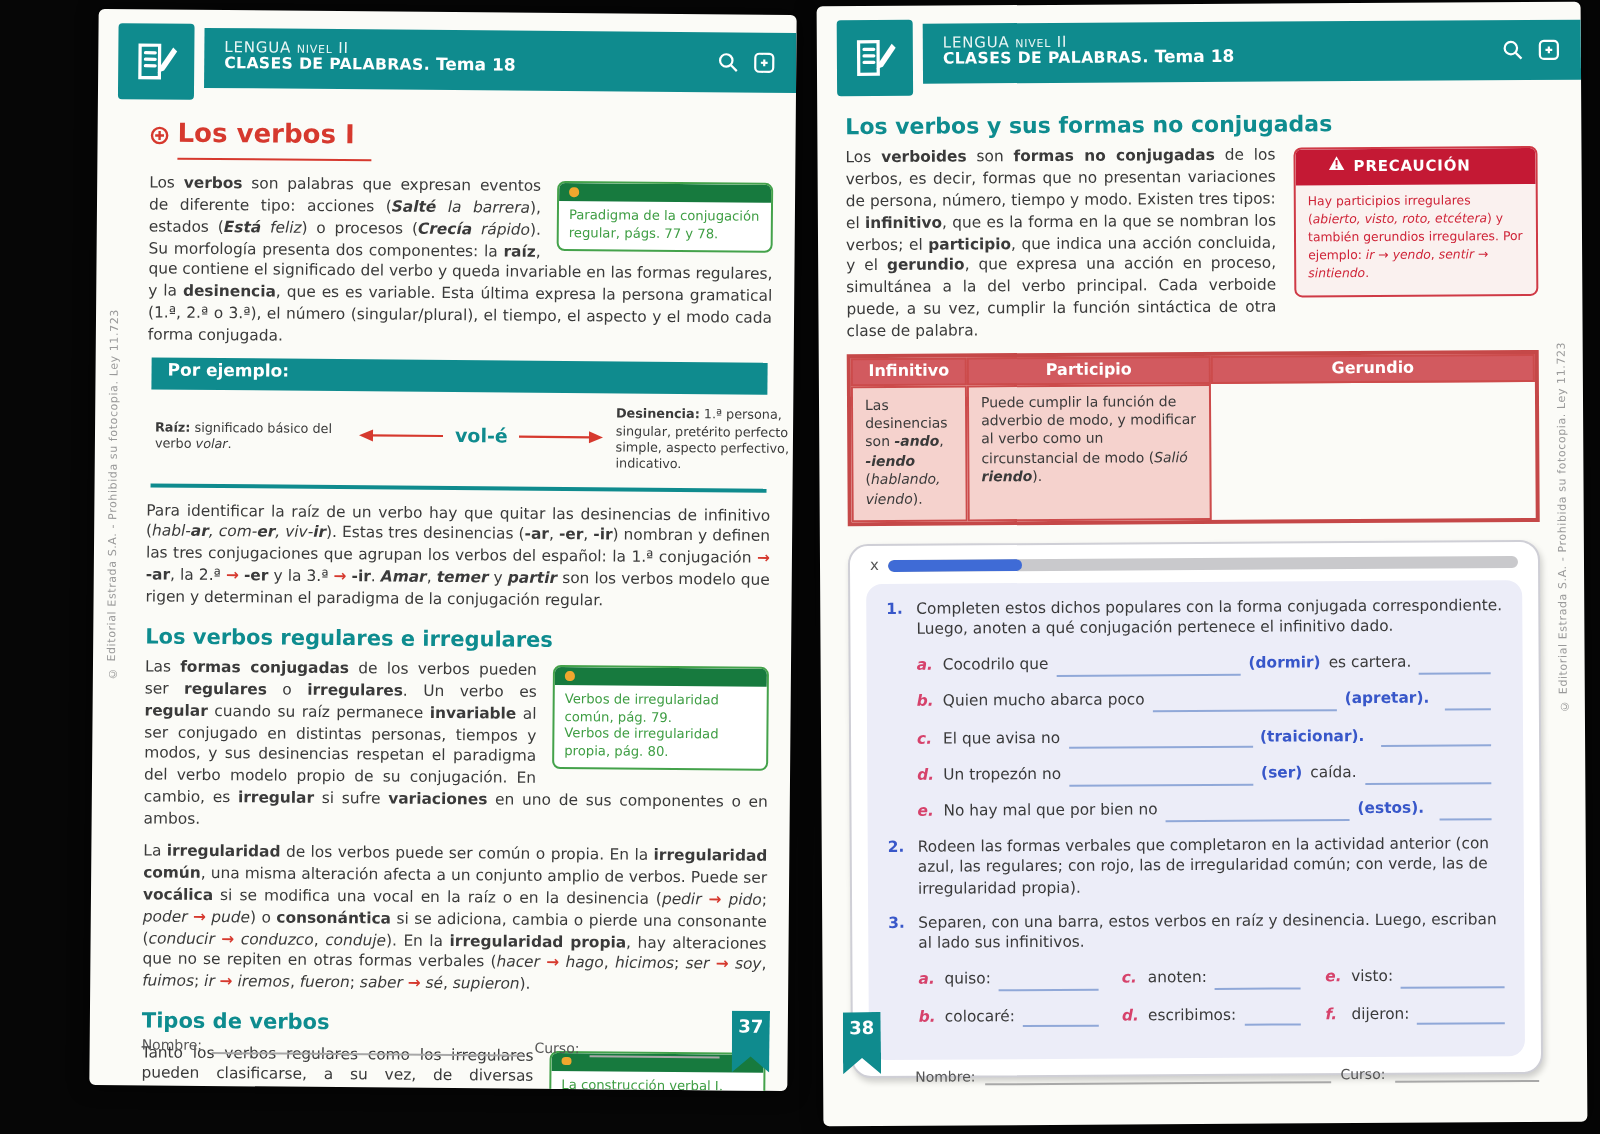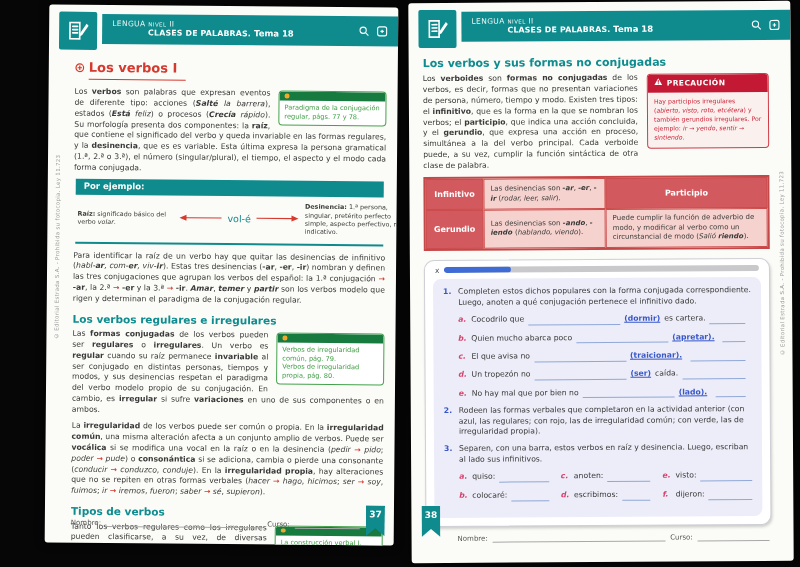--- a/index.html
+++ b/index.html
@@ -10,21 +10,21 @@
   #page-right{left:410px;top:2px;width:382px;height:560px;transform:rotate(-.35deg);}
 
   
   .phead{display:flex;align-items:flex-start;margin:7px 0 0 10px;}
   .logo{width:38px;height:38px;background:#0f8b8e;border-radius:2px;display:flex;align-items:center;justify-content:center;flex:0 0 38px;}
   .banner{flex:1;background:#0f8b8e;height:30px;margin:2px 0 0 5px;display:flex;align-items:center;padding-left:10px;}
   .btexts{color:#eaf6f5;line-height:1.15;}
   .bl1{font-size:7.5px;letter-spacing:.4px;}
   .bl1 .lv{font-size:5.5px;}
   .bl2{font-size:8.5px;font-weight:bold;color:#fff;}
-  .bl2 .sc{text-transform:uppercase;font-size:7.8px;letter-spacing:.2px;margin-left:36px;}
+  .bl2 .sc{text-transform:uppercase;font-size:7.8px;letter-spacing:.2px;}
   .hicons{margin-left:auto;margin-right:10px;display:flex;gap:6px;align-items:center;}
   .hicons svg{display:block;}
 
   
   .content{position:relative;text-align:justify;color:#3a3a3a;}
   #page-left .content{padding:7px 11px 0 26px;font-size:7.7px;line-height:1.4;}
   #page-right .content{padding:6px 22px 0 14px;font-size:7.7px;line-height:1.4;}
   .content p{margin:0 0 6px;}
   .arr{color:#d6392e;font-weight:bold;}
   h3.teal{color:#0e8c8f;font-size:10.5px;margin:7px 0 3px;text-align:left;font-weight:bold;}
@@ -37,49 +37,49 @@
   .ltitle{display:inline-block;color:#d6392e;font-weight:bold;font-size:13px;border-bottom:1.6px solid #d6392e;padding:0 8px 2px 0;}
   .refbox{float:right;width:106px;margin:2px 0 4px 8px;border:1px solid #44a24b;border-radius:4px;background:#fff;
     font-size:6.6px;line-height:1.3;color:#3f9e44;text-align:left;overflow:hidden;}
   .rb-head{height:9px;background:#177a3e;position:relative;}
   .rb-dot{position:absolute;left:5px;top:2.2px;width:4.5px;height:4.5px;border-radius:50%;background:#f0a72e;}
   .rb-body{padding:3px 5px 4px;}
   .example{margin:2px 2px 7px;border-bottom:2px solid #0f8b8e;}
   .ex-bar{background:#0f8b8e;color:#fff;font-weight:bold;font-size:8.5px;padding:2px 8px;text-align:left;}
   .ex-body{display:flex;align-items:center;gap:5px;padding:6px 2px 7px;font-size:6.4px;line-height:1.3;text-align:left;}
   .ex-l{flex:0 0 96px;}
-  .ex-c{color:#0f8b8e;font-weight:normal;font-size:9.5px;white-space:nowrap;}
+  .ex-c{color:#0f8b8e;font-weight:bold;font-size:9.5px;white-space:nowrap;}
   .ex-r{flex:0 0 108px;}
   .ex-body svg{flex:0 0 auto;}
 
   
   .caution{float:right;width:120px;margin:1px 0 5px 9px;border:1px solid #cf3a46;border-radius:4px;overflow:hidden;background:#faf1ef;text-align:left;}
   .ca-head{background:#c41934;color:#fff;font-size:7.5px;font-weight:bold;letter-spacing:.4px;text-transform:uppercase;
-    display:flex;align-items:center;gap:4px;padding:3px 6px;}
+    display:flex;align-items:center;gap:4px;padding:3px 16px;}
   .ca-body{padding:5px 6px;font-size:6.2px;line-height:1.45;color:#cf2438;}
   .vtable{display:grid;grid-template-columns:58px 122px 1fr;border:2px solid #c54848;margin:3px 0 9px;text-align:left;}
   .vtable>div{border:1px solid #cc4b4b;}
   .tlabel{background:#d25a5f;color:#fff;font-weight:bold;font-size:8px;display:flex;align-items:center;justify-content:center;}
   .tdes{background:#f5d2cd;font-size:7px;line-height:1.35;padding:5px 6px;display:flex;align-items:center;}
   .tfun{background:#f5d2cd;font-size:7px;line-height:1.35;padding:4px 6px;}
   .panel{background:#fff;border:1px solid #cfcfd6;border-radius:10px;padding:6px 8px 8px;box-shadow:1px 2px 3px rgba(0,0,0,.18);text-align:left;}
   .panel-top{display:flex;align-items:center;gap:5px;padding:0 2px;}
   .pclose{font-size:7.5px;color:#555;line-height:1;cursor:default;}
   .ptrack{flex:1;height:6px;background:#c9c9cc;border-radius:3px;overflow:hidden;}
   .pfill{height:100%;background:#3f6bd6;border-radius:3px;}
   .panel-inner{background:#ecedf8;border-radius:8px;padding:8px 10px 9px;margin-top:5px;color:#3a3a3a;}
   .ex{margin-bottom:7px;}
   .ex-head{display:flex;gap:5px;line-height:1.35;}
   .ex-num{color:#3857c9;font-weight:bold;flex:0 0 10px;}
   .ex1row{display:flex;align-items:baseline;gap:4px;margin:7.5px 0 0 15px;}
   .lt{color:#d6426b;font-weight:bold;font-style:italic;flex:0 0 9px;}
   .blank{border-bottom:1px solid #90a8d8;height:7px;align-self:flex-end;}
   .b1{flex:0 0 92px;}
   .b2{flex:1;margin-right:6px;}
-  .hint{color:#3857c9;font-weight:bold;white-space:nowrap;text-decoration:underline;}
+  .hint{color:#3857c9;font-weight:bold;white-space:nowrap;}
   .ex3-grid{display:grid;grid-template-columns:1fr 1fr 1fr;gap:8px 12px;margin:7px 0 2px 15px;}
   .ex3c{display:flex;align-items:baseline;gap:4px;}
 
   
   .pfoot{position:absolute;display:flex;align-items:flex-end;gap:5px;font-size:7px;color:#555;}
   #page-left .pfoot{left:26px;right:34px;bottom:16px;}
   #page-right .pfoot{left:46px;right:24px;bottom:20px;}
   .fline{border-bottom:1px solid #a8a8a8;height:8px;}
   .fl-a{flex:2.4;}
   .fl-b{flex:1;}
@@ -251,23 +251,20 @@
                 </svg></span>
             <span>Precaución</span>
           </div>
           <div class="ca-body">Hay participios irregulares (<i>abierto, visto, roto, etcétera</i>) y también gerundios irregulares. Por ejemplo: <i>ir</i> → <i>yendo</i>, <i>sentir</i> → <i>sintiendo</i>.</div>
         </div>
         <p>Los <b>verboides</b> son <b>formas no conjugadas</b> de los verbos, es decir, formas que no presentan variaciones de persona, número, tiempo y modo. Existen tres tipos: el <b>infinitivo</b>, que es la forma en la que se nombran los verbos; el <b>participio</b>, que indica una acción concluida, y el <b>gerundio</b>, que expresa una acción en proceso, simultánea a la del verbo principal. Cada verboide puede, a su vez, cumplir la función sintáctica de otra clase de palabra.</p>
       </div>
 
       <div class="vtable">
         <div class="tlabel">Infinitivo</div>
-        <div class="tdes">
-            <span>Las desinencias son <b><i>-ar</i></b>, <b><i>-er</i></b>, <b><i>-ir</i></b> (<i>rodar, leer, salir</i>).</span>
-          </div>
         <div class="tlabel">Participio</div>
         <div class="tlabel">Gerundio</div>
         <div class="tdes">
             <span>Las desinencias son <b><i>-ando</i></b>, <b><i>-iendo</i></b> (<i>hablando, viendo</i>).</span>
           </div>
         <div class="tfun">Puede cumplir la función de adverbio de modo, y modificar al verbo como un circunstancial de modo (<i>Salió <b>riendo</b></i>).</div>
       </div>
 
       <div class="panel">
         <div class="panel-top">
@@ -312,21 +309,21 @@
                 <span>Un tropezón no</span>
                 <span class="blank b1"></span>
                 <span class="hint">(ser)</span>
                 <span>caída.</span>
                 <span class="blank b2"></span>
               </div>
             <div class="ex1row">
                 <span class="lt">e.</span>
                 <span>No hay mal que por bien no</span>
                 <span class="blank b1"></span>
-                <span class="hint">(lado).</span>
+                <span class="hint">(estos).</span>
                 <span></span>
                 <span class="blank b2"></span>
               </div>
           </div>
 
           <div class="ex">
             <div class="ex-head">
                 <span class="ex-num">2.</span>
                 <span>Rodeen las formas verbales que completaron en la actividad anterior (con azul, las regulares; con rojo, las de irregularidad común; con verde, las de irregularidad propia).</span>
               </div>

